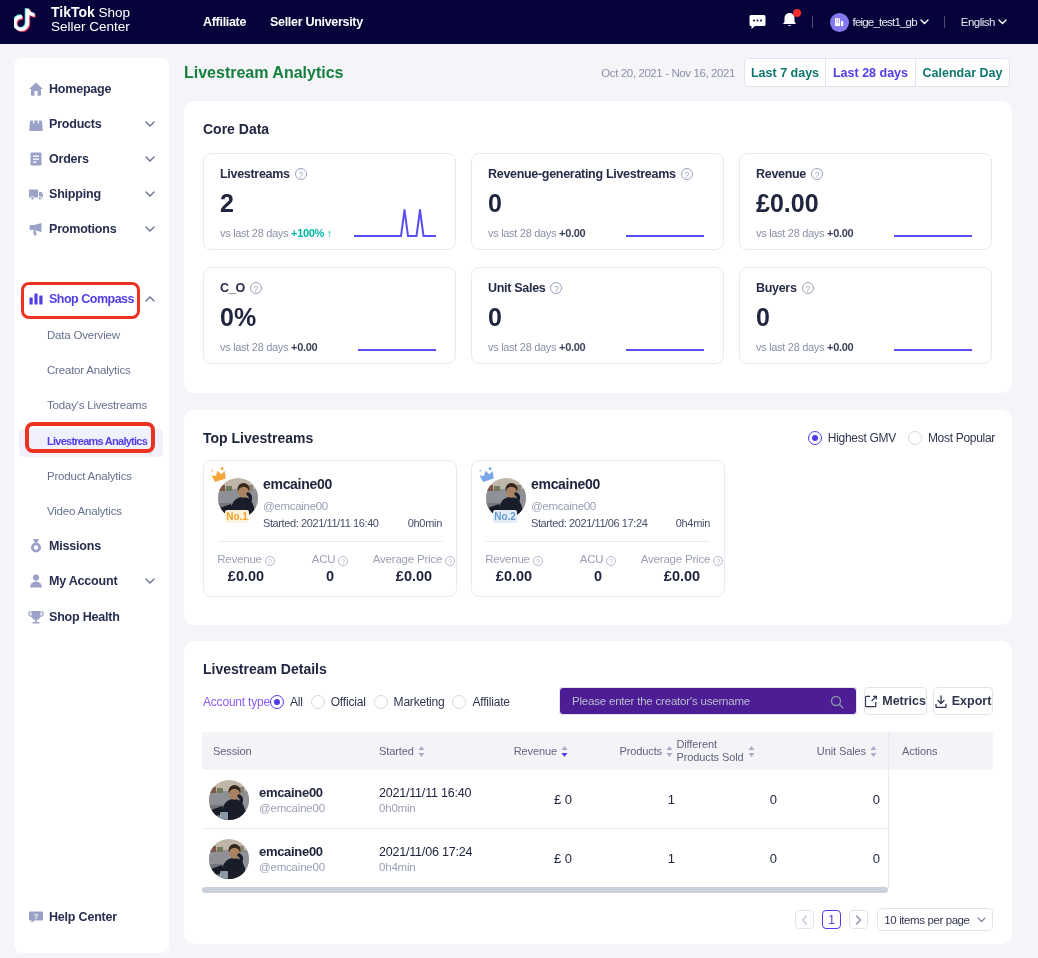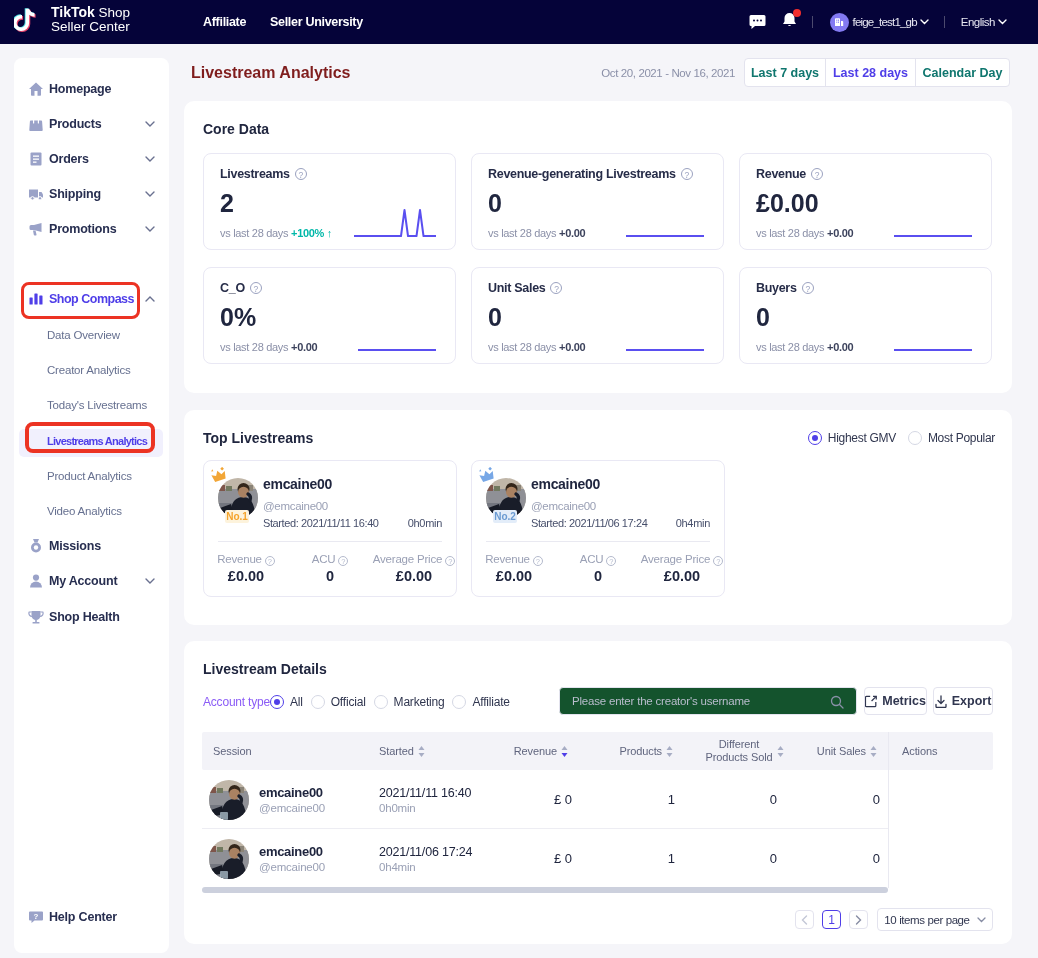--- a/index.html
+++ b/index.html
@@ -25,21 +25,21 @@
 .mi { position:absolute; left:0; width:155px; height:35px; display:flex; align-items:center; padding-left:14px; }
 .mi .ic { width:16px; height:16px; margin-right:5px; flex:none; }
 .mi .t { font-size:12.5px; letter-spacing:-0.2px; font-weight:bold; color:#272e50; white-space:nowrap; }
 .mi .chev { position:absolute; right:14px; }
 .smi { position:absolute; left:33px; font-size:11.5px; letter-spacing:-0.2px; color:#667090; white-space:nowrap; }
 .smi-active-bg { position:absolute; left:5px; top:371px; width:144px; height:28px; background:#f1f0fd; border-radius:5px; }
 .redbox { position:absolute; border:3.5px solid #ec3323; border-radius:8px; }
 
 
 .main { position:absolute; left:184px; top:44px; width:828px; }
-.ptitle { position:absolute; left:7px; top:20px; font-size:16px; font-weight:bold; color:#7f1d1d; }
+.ptitle { position:absolute; left:0; top:20px; font-size:16px; font-weight:bold; color:#15803d; }
 .pdate { position:absolute; top:23px; right:277px; white-space:nowrap; font-size:11.5px; letter-spacing:-0.4px; color:#8b90a8; }
 .btngrp { position:absolute; top:14px; right:2px; display:flex; background:#fff; border:1px solid #e3e3ee; border-radius:4px; height:29px; }
 .btngrp .b { display:flex; align-items:center; justify-content:center; font-size:12.5px; font-weight:bold; color:#0f766e; border-right:1px solid #e3e3ee; }
 .btngrp .b1 { width:81px; } .btngrp .b2 { width:90px; } .btngrp .b3 { width:93px; }
 .btngrp .b:last-child { border-right:none; }
 .btngrp .b.on { color:#4f3ee8; }
 
 .panel { position:absolute; left:0; width:828px; background:#fff; border-radius:10px; }
 .p1 { top:57px; height:292px; }
 .p2 { top:366px; height:215px; }
@@ -78,21 +78,21 @@
 .radio { display:inline-block; width:14px; height:14px; border:1px solid #d5d8e4; border-radius:50%; background:#fff; vertical-align:-3px; margin-right:6px; flex:none; }
 .radio.on { border:1px solid #4f3ee8; position:relative; }
 .radio.on::after { content:""; position:absolute; left:3px; top:3px; width:6px; height:6px; border-radius:50%; background:#4f3ee8; }
 .radios { position:absolute; right:17px; top:21px; font-size:12px; letter-spacing:-0.3px; color:#30364f; white-space:nowrap; }
 .radios span.gap { margin-right:12px; }
 
 
 .acct { position:absolute; left:19px; top:54px; font-size:12px; letter-spacing:-0.2px; color:#30364f; display:flex; align-items:center; }
 .acct .lab { color:#8b5cf6; }
 .acct .ro { margin-right:8px; display:flex; align-items:center; }
-.srch { position:absolute; left:375px; top:46px; width:298px; height:28px; border:1px solid #e3e3ee; border-radius:4px; background:#14532d; }
+.srch { position:absolute; left:375px; top:46px; width:298px; height:28px; border:1px solid #e3e3ee; border-radius:4px; background:#4c1d95; }
 .srch .ph { position:absolute; left:12px; top:7px; font-size:11.5px; letter-spacing:-0.2px; color:#b9bdcd; white-space:nowrap; }
 .srch svg { position:absolute; right:12px; top:7px; }
 .btn { position:absolute; top:46px; height:28px; border:1px solid #e3e3ee; border-radius:4px; background:#fff; display:flex; align-items:center; justify-content:center; font-size:12.5px; font-weight:bold; color:#30364f; }
 .btn.metrics { left:680px; width:63px; }
 .btn.export { left:749px; width:60px; }
 .btn svg { margin-right:5px; }
 
 
 .tbl { position:absolute; left:18px; top:91px; width:791px; }
 .thead { position:absolute; left:0; top:0; width:791px; height:38px; background:#f3f3f8; border-radius:2px; }
@@ -481,21 +481,21 @@
         <div class="th" style="left:385px; width:86px; justify-content:flex-end;">Products
           <span class="sorti">
               <svg width="7" height="5" viewBox="0 0 7 5">
                 <path d="M3.5 0 L6.5 4 H0.5 z" fill="#a7adc4"></path>
               </svg>
               <svg width="7" height="5" viewBox="0 0 7 5" style="margin-top:1px">
                 <path d="M3.5 5 L0.5 1 H6.5 z" fill="#a7adc4"></path>
               </svg>
             </span>
         </div>
-        <div class="th" style="left:492px; width:101px; justify-content:center; text-align:center; line-height:1.2;">Different<br>Products Sold
+        <div class="th" style="left:463px; width:101px; justify-content:center; text-align:left; line-height:1.2;">Different<br>Products Sold
           <span class="sorti">
               <svg width="7" height="5" viewBox="0 0 7 5">
                 <path d="M3.5 0 L6.5 4 H0.5 z" fill="#a7adc4"></path>
               </svg>
               <svg width="7" height="5" viewBox="0 0 7 5" style="margin-top:1px">
                 <path d="M3.5 5 L0.5 1 H6.5 z" fill="#a7adc4"></path>
               </svg>
             </span>
         </div>
         <div class="th" style="left:581px; width:94px; justify-content:flex-end;">Unit Sales

